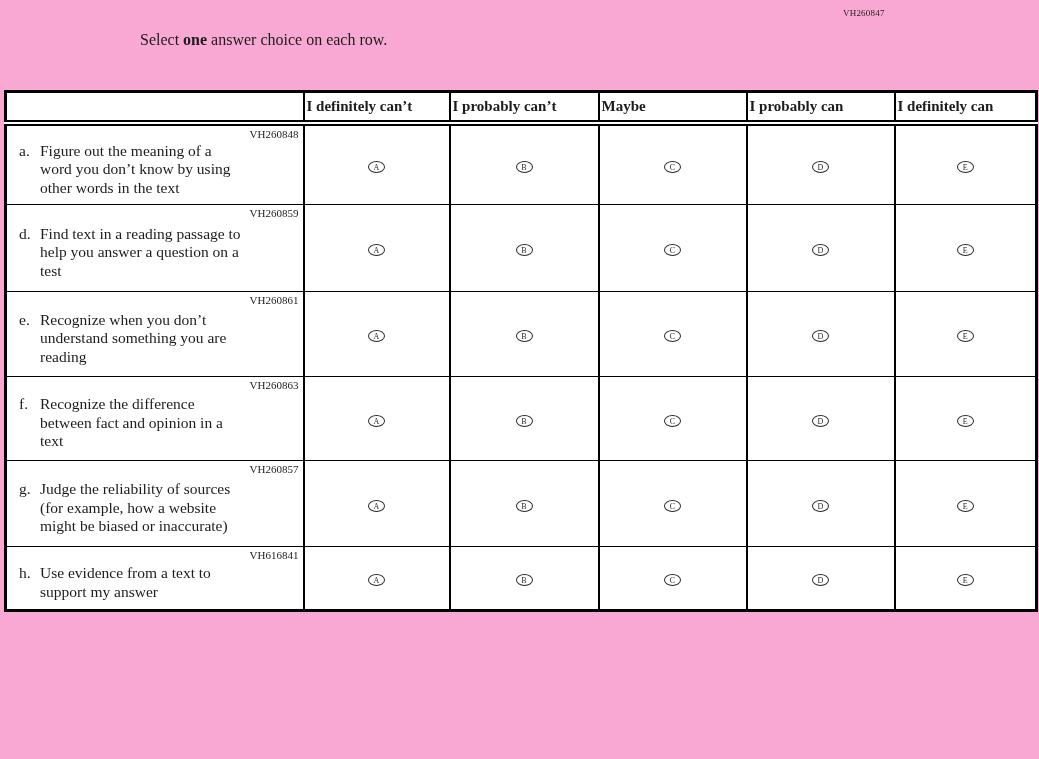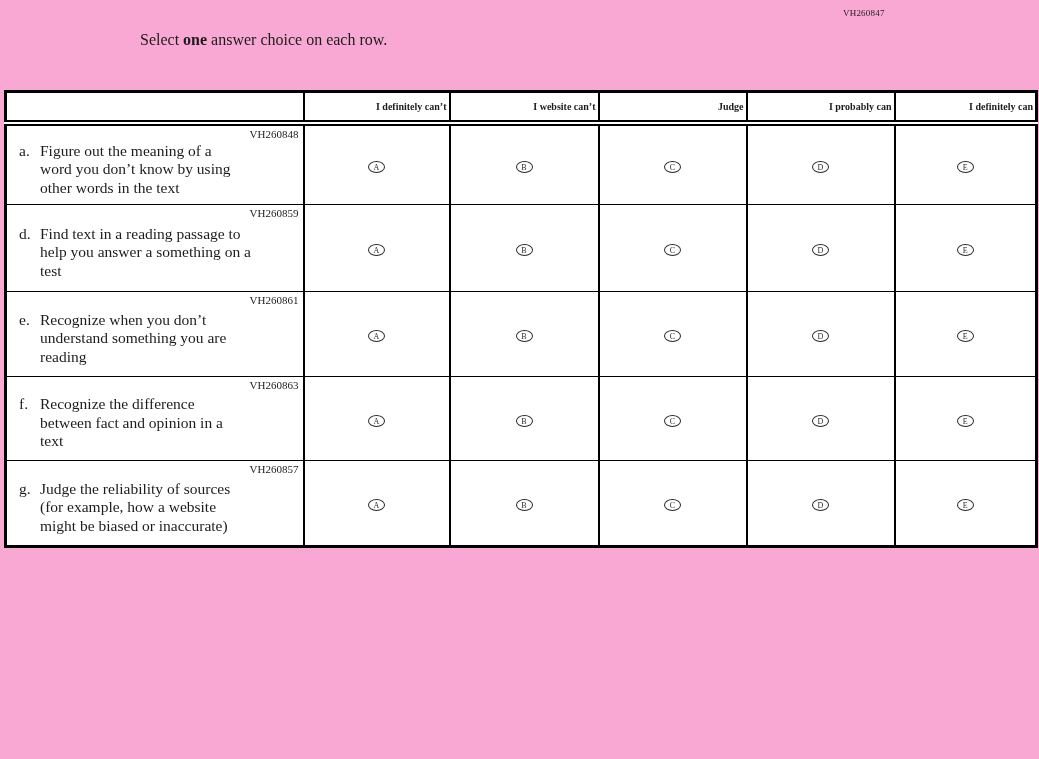--- a/index.html
+++ b/index.html
@@ -41,23 +41,23 @@
     width: 1031px;
     border-collapse: collapse;
     table-layout: fixed;
     background: #fff;
   }
   table.matrix, table.matrix th, table.matrix td { border: 2px solid #000; }
   table.matrix { border-width: 3px; }
   table.matrix td { border-top-width: 1.5px; border-bottom-width: 1.5px; }
   table.matrix thead th { border-bottom: 6px double #000; }
   table.matrix thead th {
-    font-size: 10px;
+    font-size: 15px;
     font-weight: bold;
-    text-align: right;
+    text-align: left;
     vertical-align: middle;
     padding: 4px 2px;
   }
   td.stem-cell {
     position: relative;
     vertical-align: middle;
     padding: 14px 6px 5px 12px;
   }
   .row-code {
     position: absolute;
@@ -116,22 +116,22 @@
       <col style="width:146px">
       <col style="width:149px">
       <col style="width:148px">
       <col style="width:148px">
       <col style="width:142px">
     </colgroup>
     <thead>
       <tr style="height:31px">
         <th></th>
         <th>I definitely can’t</th>
-        <th>I website can’t</th>
-        <th>Judge</th>
+        <th>I probably can’t</th>
+        <th>Maybe</th>
         <th>I probably can</th>
         <th>I definitely can</th>
       </tr>
     </thead>
     <tbody>
       <tr style="height:82px">
         <td class="stem-cell">
           <span class="row-code">VH260848</span>
           <div class="stem">
               <span class="letter">a.</span>
@@ -145,21 +145,21 @@
         <td class="opt-cell"><span class="bubble">C</span></td>
         <td class="opt-cell"><span class="bubble">D</span></td>
         <td class="opt-cell"><span class="bubble">E</span></td>
       </tr>
       <tr style="height:87px">
         <td class="stem-cell">
           <span class="row-code">VH260859</span>
           <div class="stem">
               <span class="letter">d.</span>
               <span class="stem-text">Find text in a reading passage to
-help you answer a something on a
+help you answer a question on a
 test</span>
             </div>
         </td>
         <td class="opt-cell"><span class="bubble">A</span></td>
         <td class="opt-cell"><span class="bubble">B</span></td>
         <td class="opt-cell"><span class="bubble">C</span></td>
         <td class="opt-cell"><span class="bubble">D</span></td>
         <td class="opt-cell"><span class="bubble">E</span></td>
       </tr>
       <tr style="height:85px">
@@ -203,16 +203,31 @@
 (for example, how a website
 might be biased or inaccurate)</span>
             </div>
         </td>
         <td class="opt-cell"><span class="bubble">A</span></td>
         <td class="opt-cell"><span class="bubble">B</span></td>
         <td class="opt-cell"><span class="bubble">C</span></td>
         <td class="opt-cell"><span class="bubble">D</span></td>
         <td class="opt-cell"><span class="bubble">E</span></td>
       </tr>
+      <tr style="height:64px">
+        <td class="stem-cell">
+          <span class="row-code">VH616841</span>
+          <div class="stem">
+              <span class="letter">h.</span>
+              <span class="stem-text">Use evidence from a text to
+support my answer</span>
+            </div>
+        </td>
+        <td class="opt-cell"><span class="bubble">A</span></td>
+        <td class="opt-cell"><span class="bubble">B</span></td>
+        <td class="opt-cell"><span class="bubble">C</span></td>
+        <td class="opt-cell"><span class="bubble">D</span></td>
+        <td class="opt-cell"><span class="bubble">E</span></td>
+      </tr>
     </tbody>
   </table>
 
 </div>
 
 </body></html>

